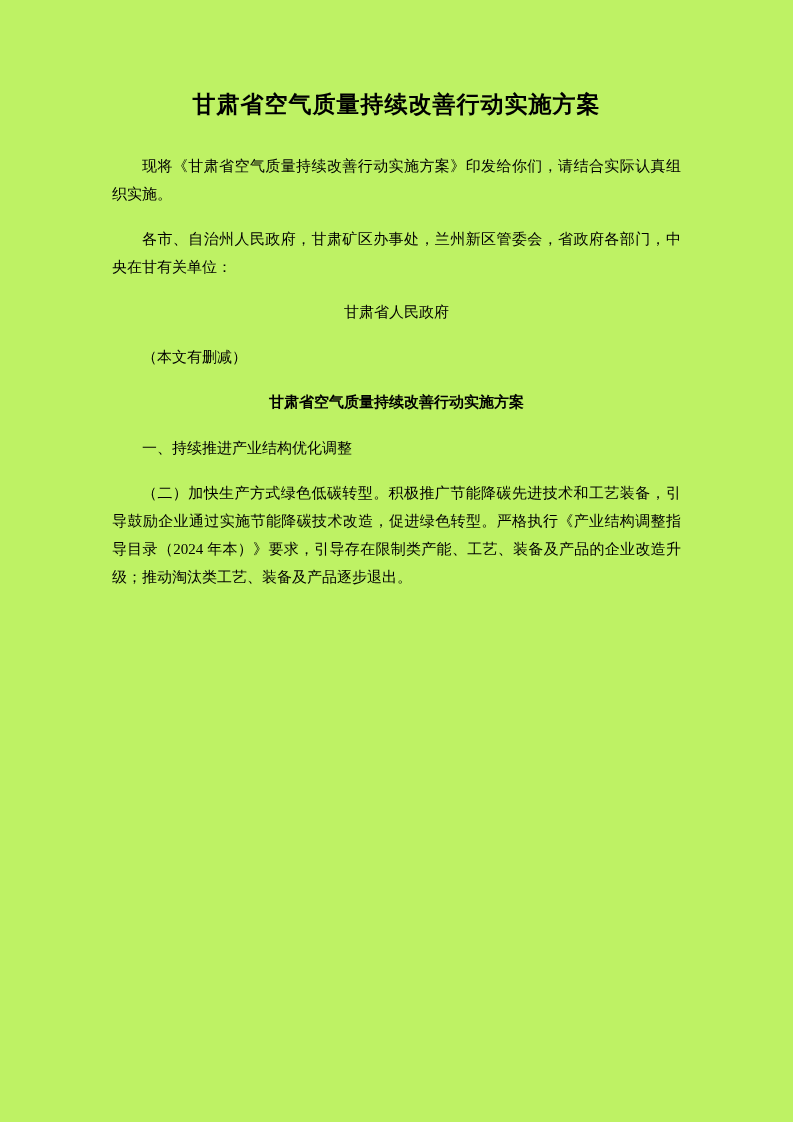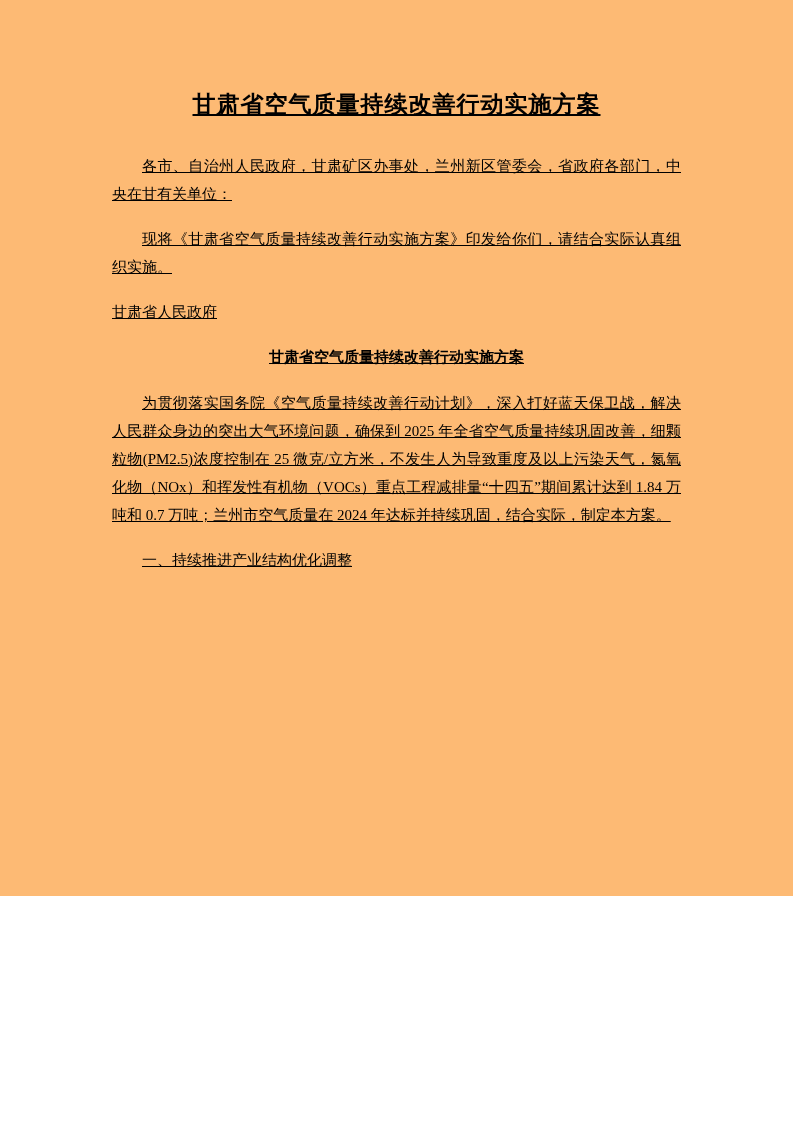--- a/index.html
+++ b/index.html
@@ -1,47 +1,46 @@
 <!DOCTYPE html>
 <html><head>
 <meta charset="utf-8">
 <style>
   * { margin: 0; padding: 0; box-sizing: border-box; }
   html, body { background: #ffffff; }
   .page {
     position: relative;
     width: 793px;
-    height: 896px;
+    height: 1122px;
     margin: 0 auto;
-    background: #fdba74;
+    background: #bef264;
     color: #000000;
     font-family: "Liberation Serif", "DejaVu Serif", serif;
     overflow: hidden;
-    text-decoration: underline;
   }
   .content {
     padding: 90px 112px 0 112px;
   }
   .doc-title {
     font-size: 23px;
     font-weight: bold;
     text-align: center;
     letter-spacing: 1px;
     line-height: 30px;
     margin-bottom: 32px;
   }
   p.body {
     font-size: 15px;
     line-height: 28px;
     text-align: justify;
     margin-bottom: 17px;
     word-break: break-all;
   }
   p.indent { text-indent: 2em; }
-  p.right { text-align: left; text-indent: 0; }
+  p.right { text-align: center; text-indent: 0; }
   p.center-bold {
     text-align: center;
     font-weight: bold;
     text-indent: 0;
     margin-top: 4px;
     margin-bottom: 18px;
   }
   p.section-heading {
     text-indent: 2em;
     margin-top: 4px;
@@ -49,30 +48,31 @@
   }
 </style>
 </head>
 <body>
 
 <div class="page">
   <div class="content">
 
     <h1 class="doc-title">甘肃省空气质量持续改善行动实施方案</h1>
 
+    <p class="body indent">现将《甘肃省空气质量持续改善行动实施方案》印发给你们，请结合实际认真组织实施。</p>
+
     <p class="body indent">各市、自治州人民政府，甘肃矿区办事处，兰州新区管委会，省政府各部门，中央在甘有关单位：</p>
-
-    <p class="body indent">现将《甘肃省空气质量持续改善行动实施方案》印发给你们，请结合实际认真组织实施。</p>
 
     <p class="body right">甘肃省人民政府</p>
 
 
+    <p class="body indent">（本文有删减）</p>
 
     <p class="body center-bold">甘肃省空气质量持续改善行动实施方案</p>
 
-    <p class="body indent">为贯彻落实国务院《空气质量持续改善行动计划》，深入打好蓝天保卫战，解决人民群众身边的突出大气环境问题，确保到 2025 年全省空气质量持续巩固改善，细颗粒物(PM2.5)浓度控制在 25 微克/立方米，不发生人为导致重度及以上污染天气，氮氧化物（NOx）和挥发性有机物（VOCs）重点工程减排量“十四五”期间累计达到 1.84 万吨和 0.7 万吨；兰州市空气质量在 2024 年达标并持续巩固，结合实际，制定本方案。</p>
 
     <p class="body section-heading">一、持续推进产业结构优化调整</p>
 
 
+    <p class="body indent">（二）加快生产方式绿色低碳转型。积极推广节能降碳先进技术和工艺装备，引导鼓励企业通过实施节能降碳技术改造，促进绿色转型。严格执行《产业结构调整指导目录（2024 年本）》要求，引导存在限制类产能、工艺、装备及产品的企业改造升级；推动淘汰类工艺、装备及产品逐步退出。</p>
 
   </div>
 </div>
 
 </body></html>

